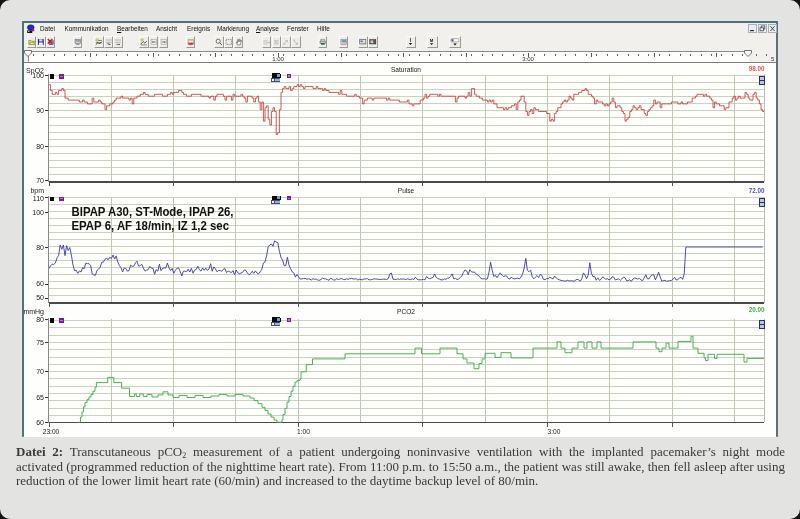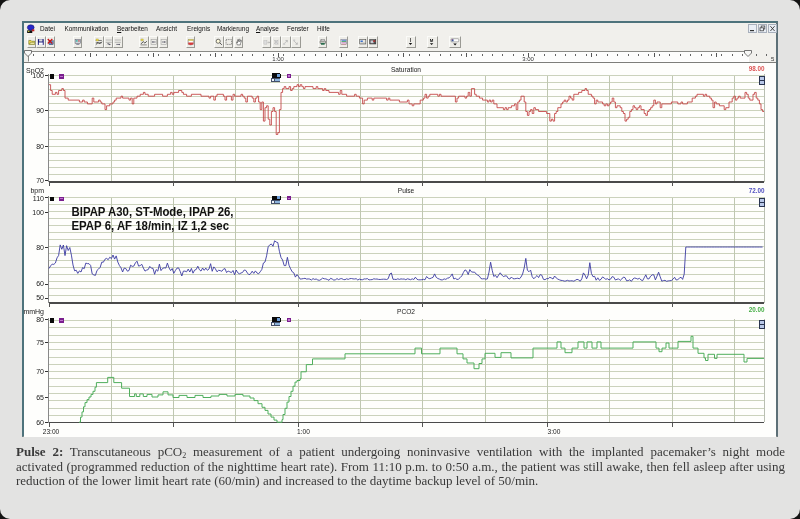--- a/index.html
+++ b/index.html
@@ -519,16 +519,16 @@
 <text x="764.5" y="71.4" text-anchor="end" fill="#dd5555">98.00</text>
 <text x="764.5" y="192.5" text-anchor="end" fill="#5050c0">72.00</text>
 <text x="764.5" y="311.6" text-anchor="end" fill="#46ae46">20.00</text>
 </g>
 <g font-family="Liberation Sans, sans-serif" font-size="12px" font-weight="bold" fill="#111">
 <text x="71.5" y="216" textLength="162" lengthAdjust="spacingAndGlyphs">BIPAP A30, ST-Mode, IPAP 26,</text>
 <text x="71.5" y="230.3" textLength="157.5" lengthAdjust="spacingAndGlyphs">EPAP 6, AF 18/min, IZ 1,2 sec</text>
 </g>
 </svg>
  <div class="caption" style="top:445.3px">
-  <div class="jl"><b>Pulse 2:</b> Transcutaneous pCO<sub>2</sub> measurement of a patient undergoing noninvasive ventilation with the implanted pacemaker’s night mode</div>
-  <div class="jl">activated (programmed reduction of the nighttime heart rate). From 11:10 p.m. to 0:50 a.m., the patient was still awake, then fell asleep after using</div>
-  <div>reduction of the lower limit heart rate (60/min) and increased to the daytime backup level of 50/min.</div>
+  <div class="jl"><b>Datei 2:</b> Transcutaneous pCO<sub>2</sub> measurement of a patient undergoing noninvasive ventilation with the implanted pacemaker’s night mode</div>
+  <div class="jl">activated (programmed reduction of the nighttime heart rate). From 11:00 p.m. to 15:50 a.m., the patient was still awake, then fell asleep after using</div>
+  <div>reduction of the lower limit heart rate (60/min) and increased to the daytime backup level of 80/min.</div>
  </div>
 </div>
 </body></html>

